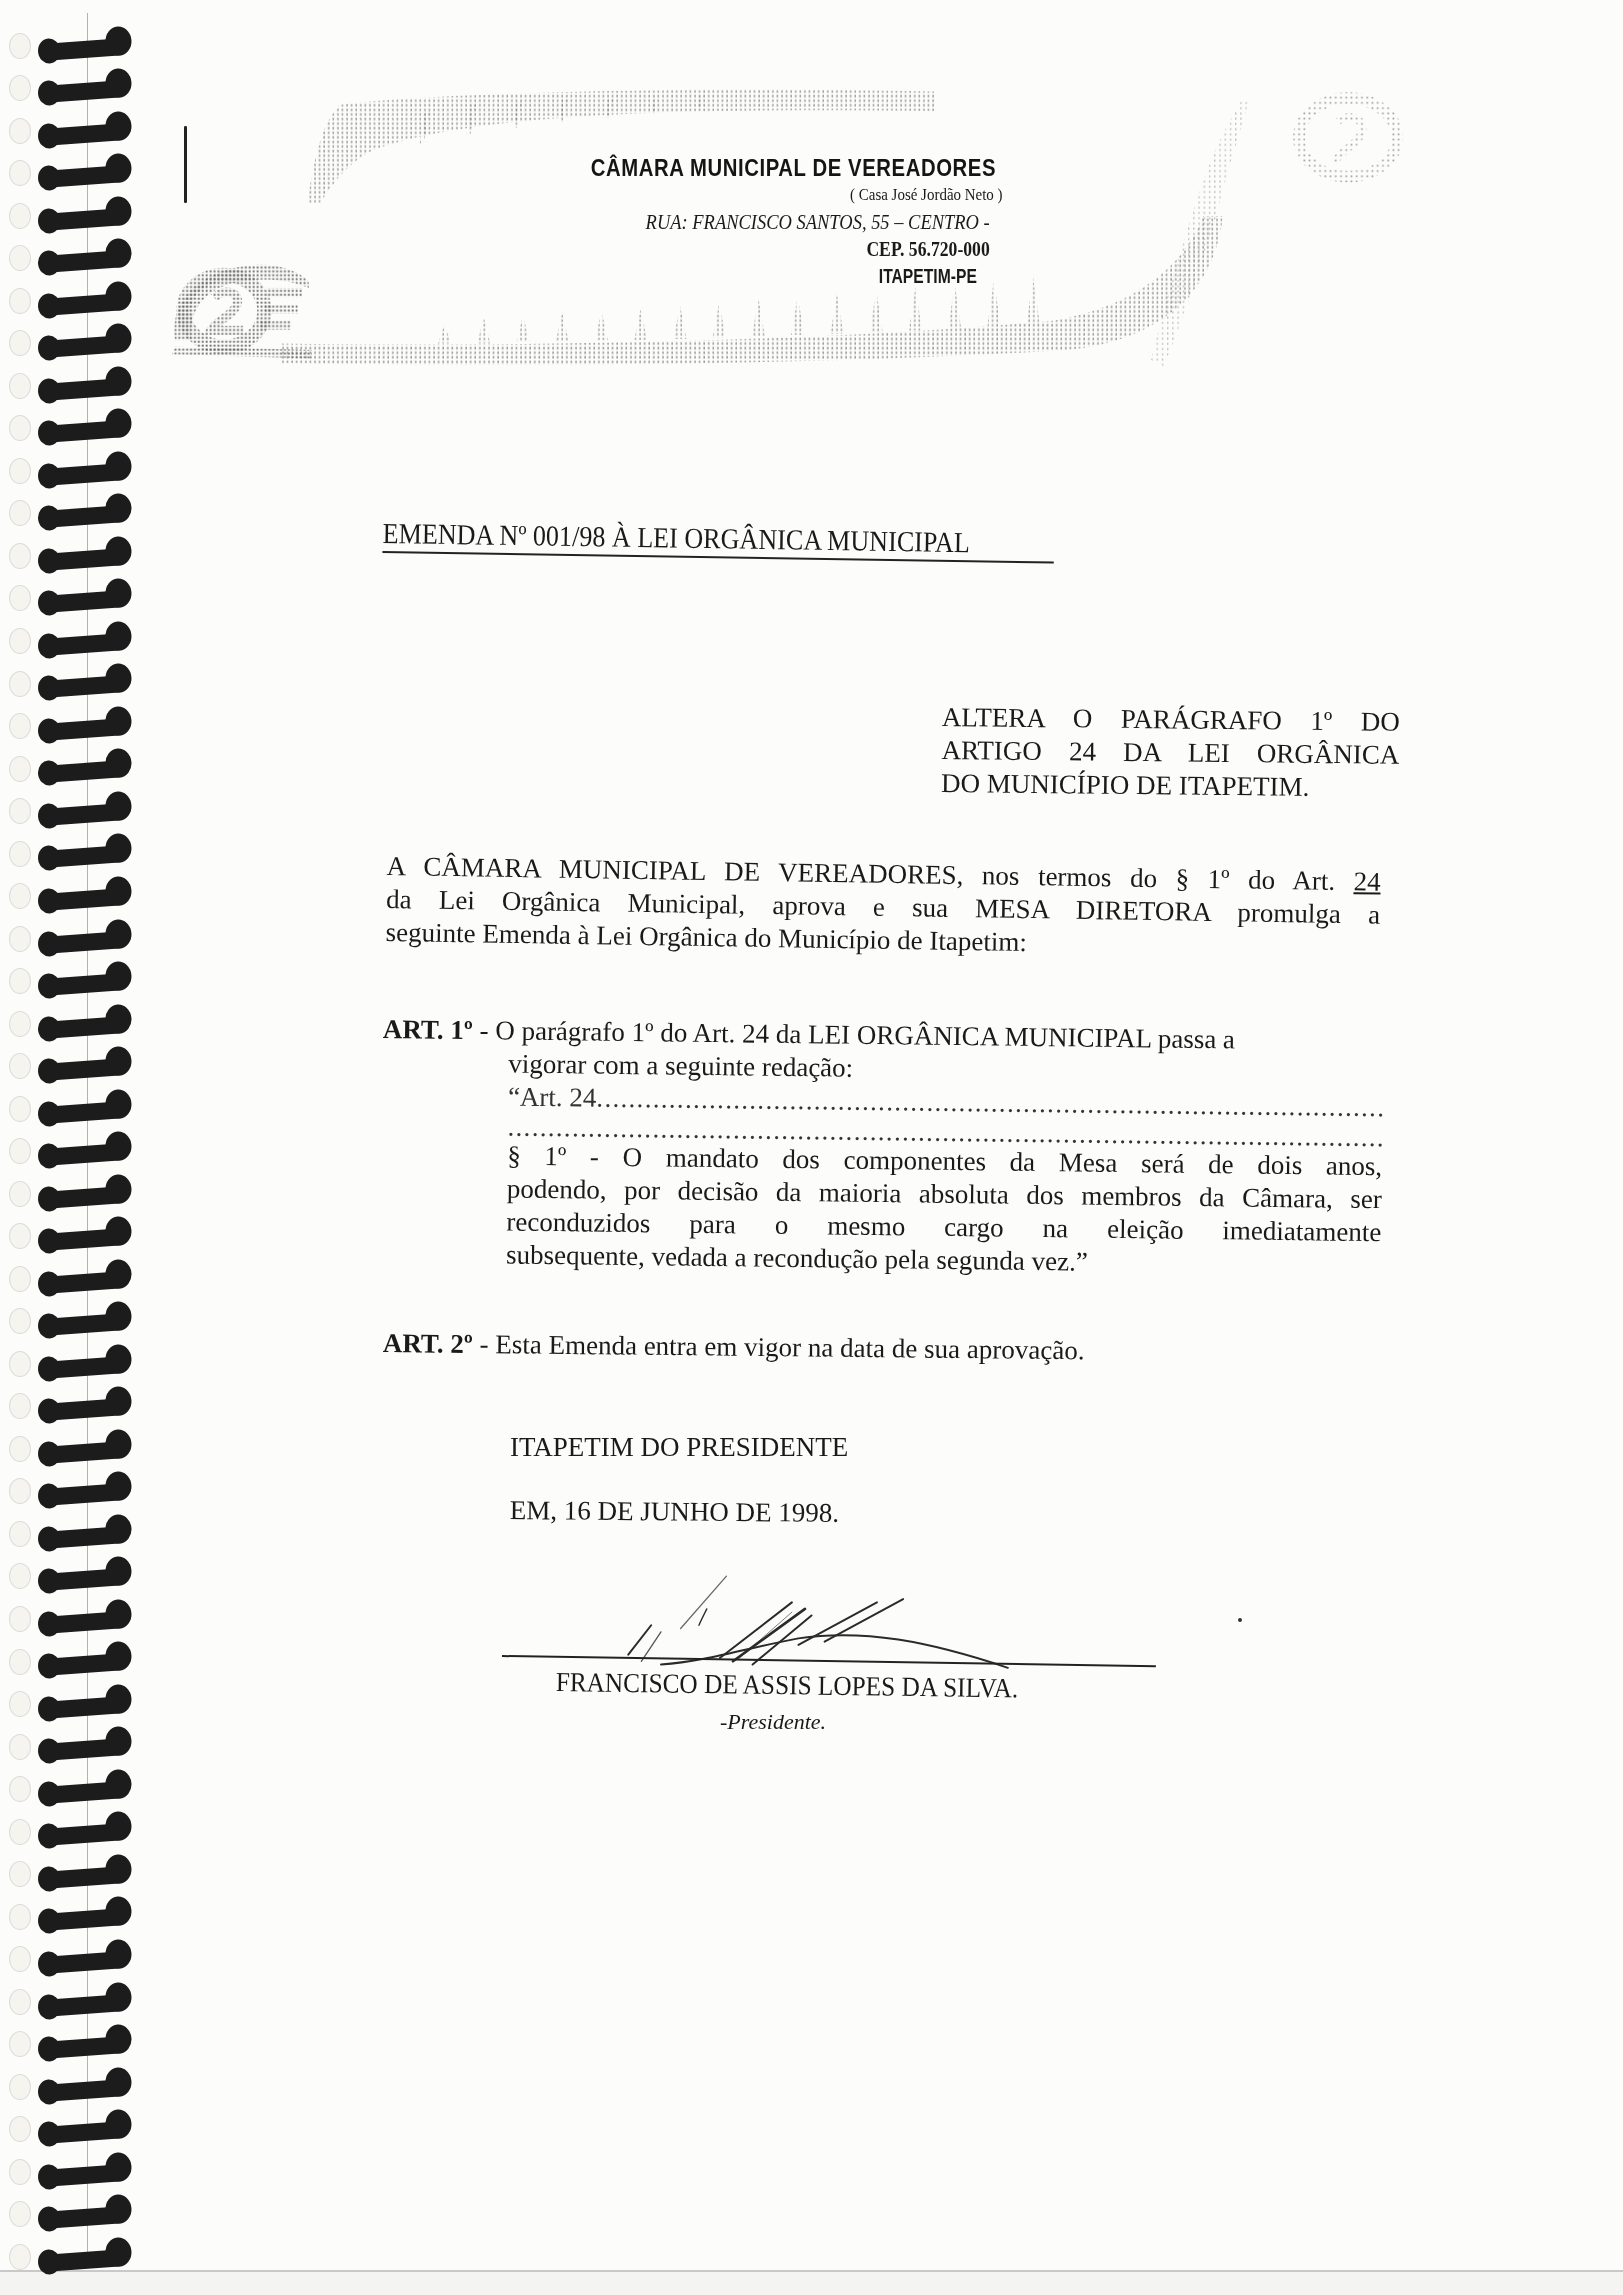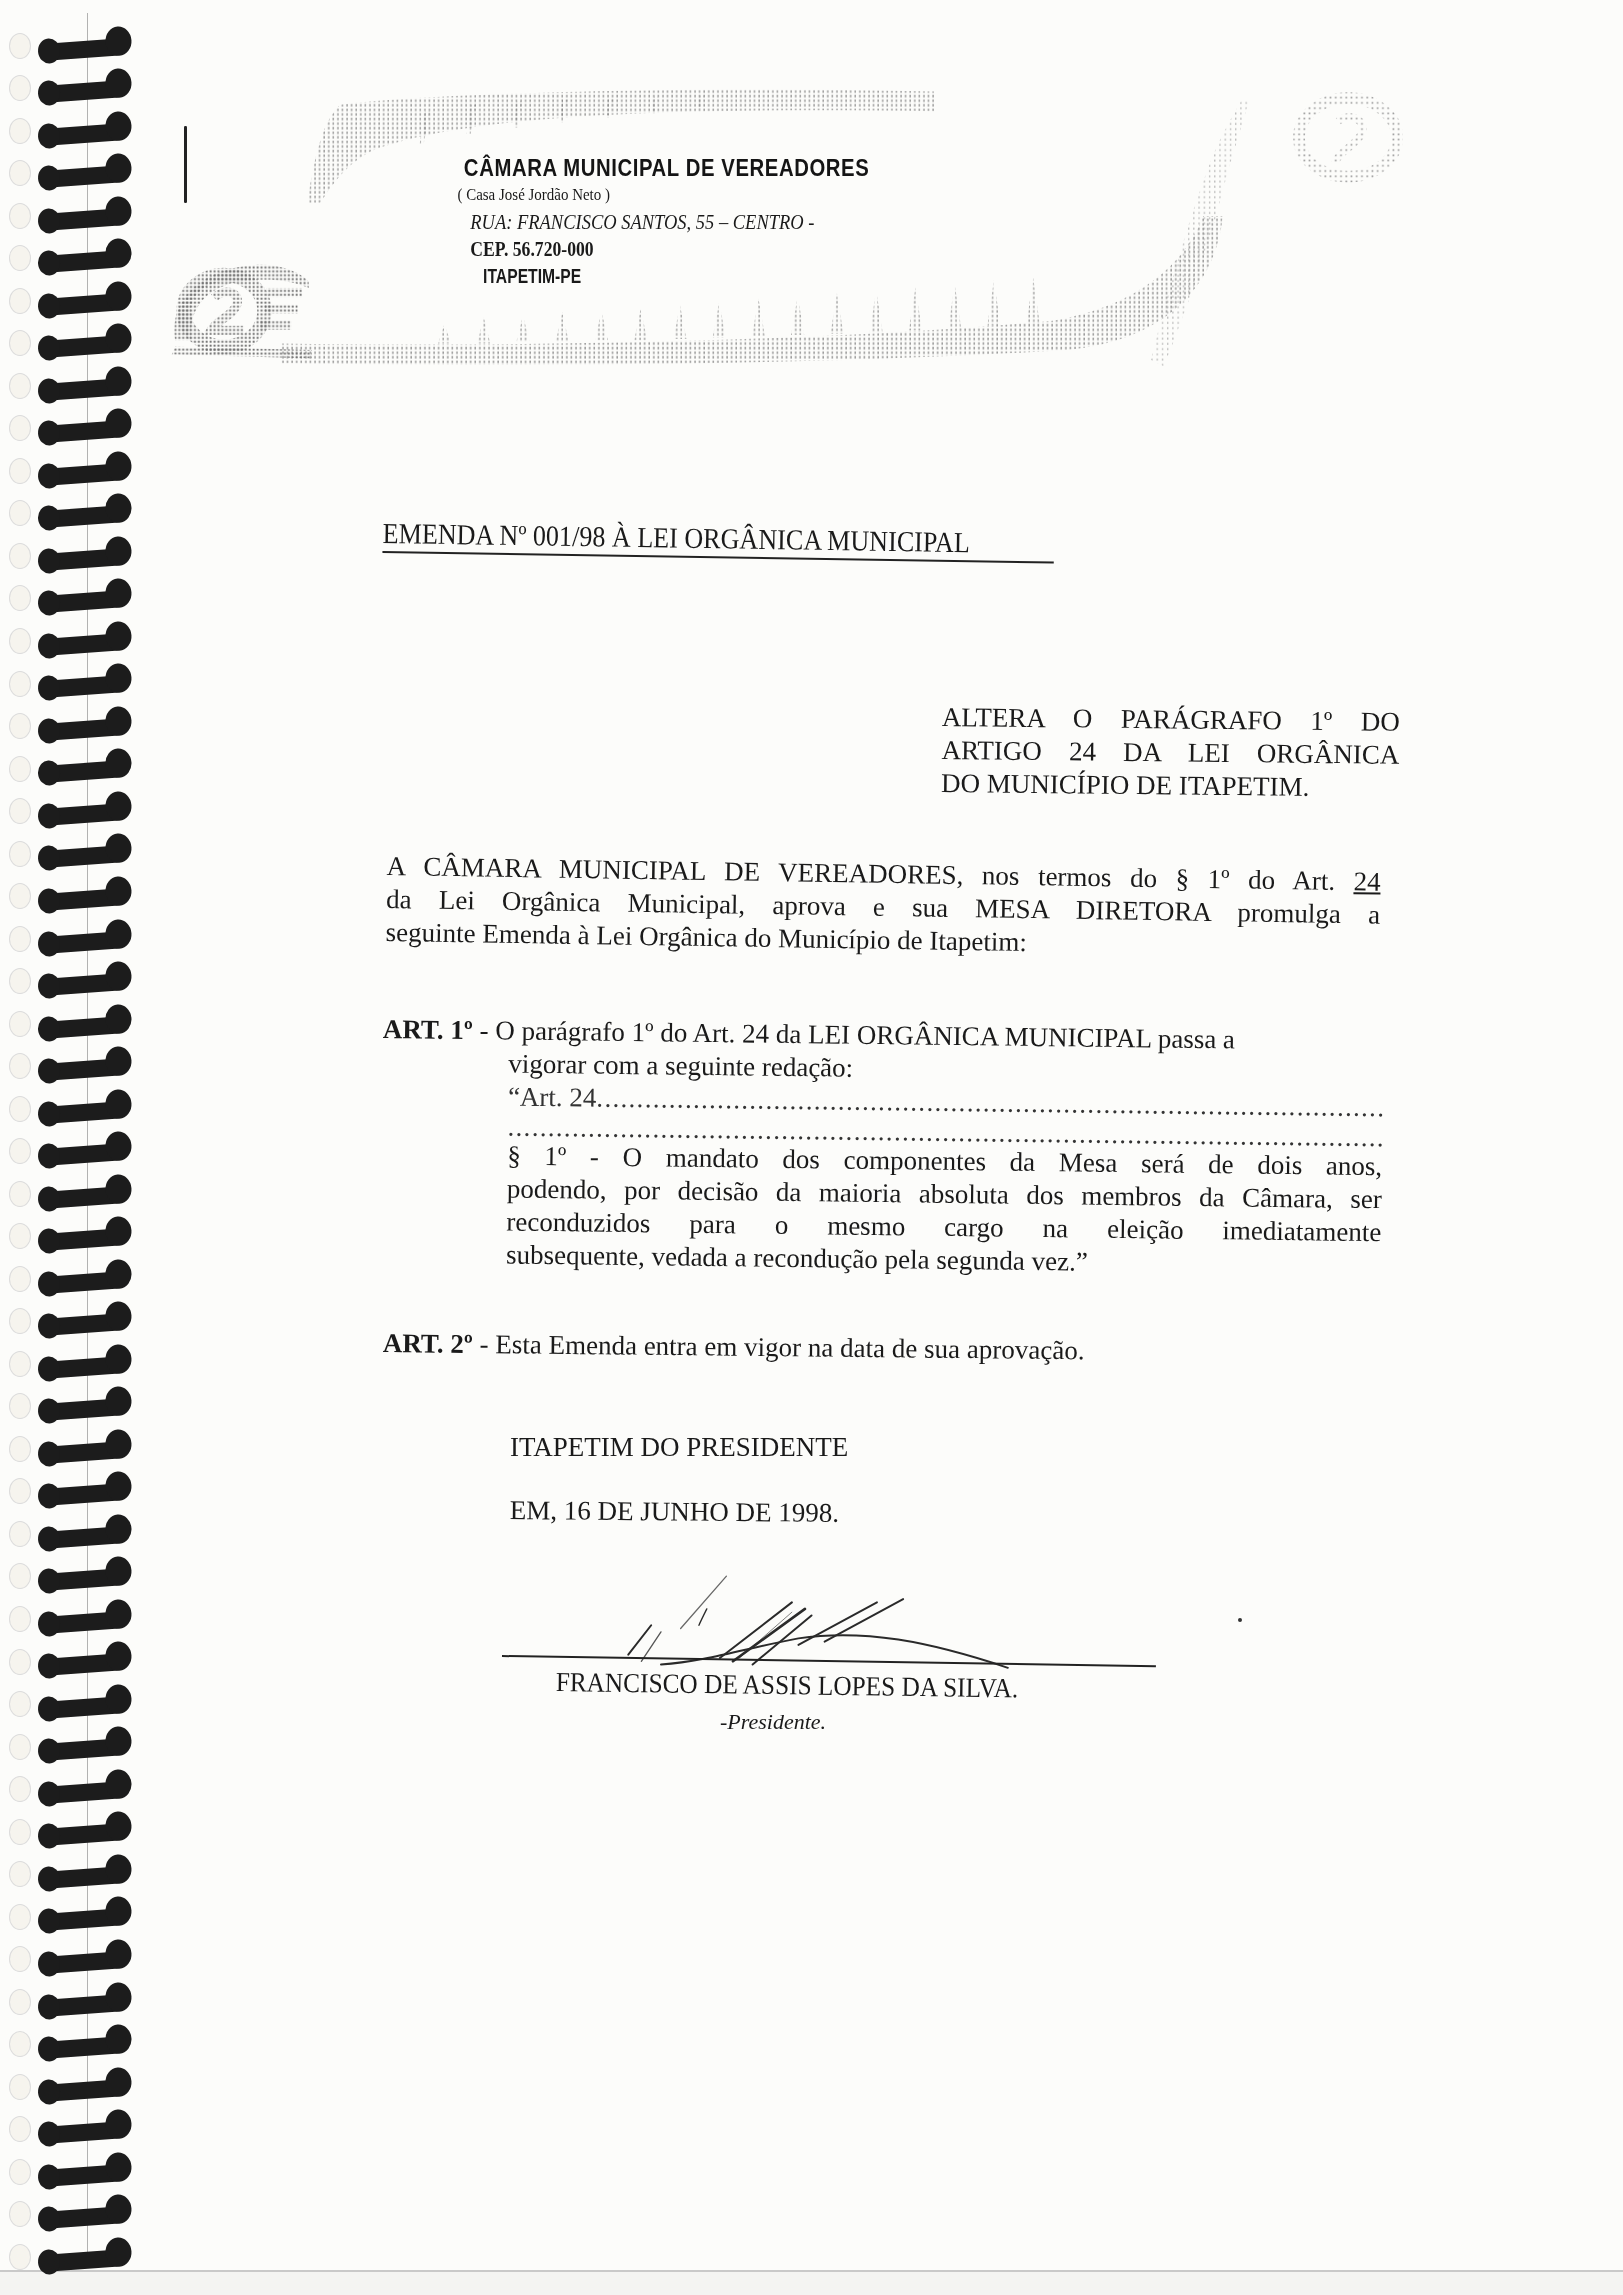--- a/index.html
+++ b/index.html
@@ -32,21 +32,21 @@
   .margin-mark { position: absolute; left: 184px; top: 126px; width: 2.6px; height: 77px; background: #222; border-radius: 1.3px; }
 
   
   .lh-band {
     position: absolute; left: 281px; top: 85px; width: 968px; height: 288px;
   }
   .lh-band svg { width: 100%; height: 100%; }
   .logo { position: absolute; }
 
   
-  .header { position: absolute; left: 419px; top: 154px; width: 641px; text-align: left; }
+  .header { position: absolute; left: 400px; top: 154px; width: 641px; text-align: right; }
   .h-title {
     font-family: "Liberation Sans Narrow", "Liberation Sans", sans-serif; font-weight: bold;
     font-size: 23.6px; letter-spacing: 0.7px; transform: scaleX(0.86); line-height: 29px; color:#151515;
   }
   .h-sub { font-size: 17px; line-height: 23.6px; transform: scaleX(0.88); }
   .h-addr { font-size: 22px; font-style: italic; line-height: 29px; transform: scaleX(0.84); }
   .h-cep { font-size: 21px; font-weight: bold; line-height: 27.5px; transform: scaleX(0.84); }
   .h-city { font-family: "Liberation Sans", sans-serif; font-weight: bold; font-size: 19.6px; line-height: 26px; transform: scaleX(0.8); }
 
   

